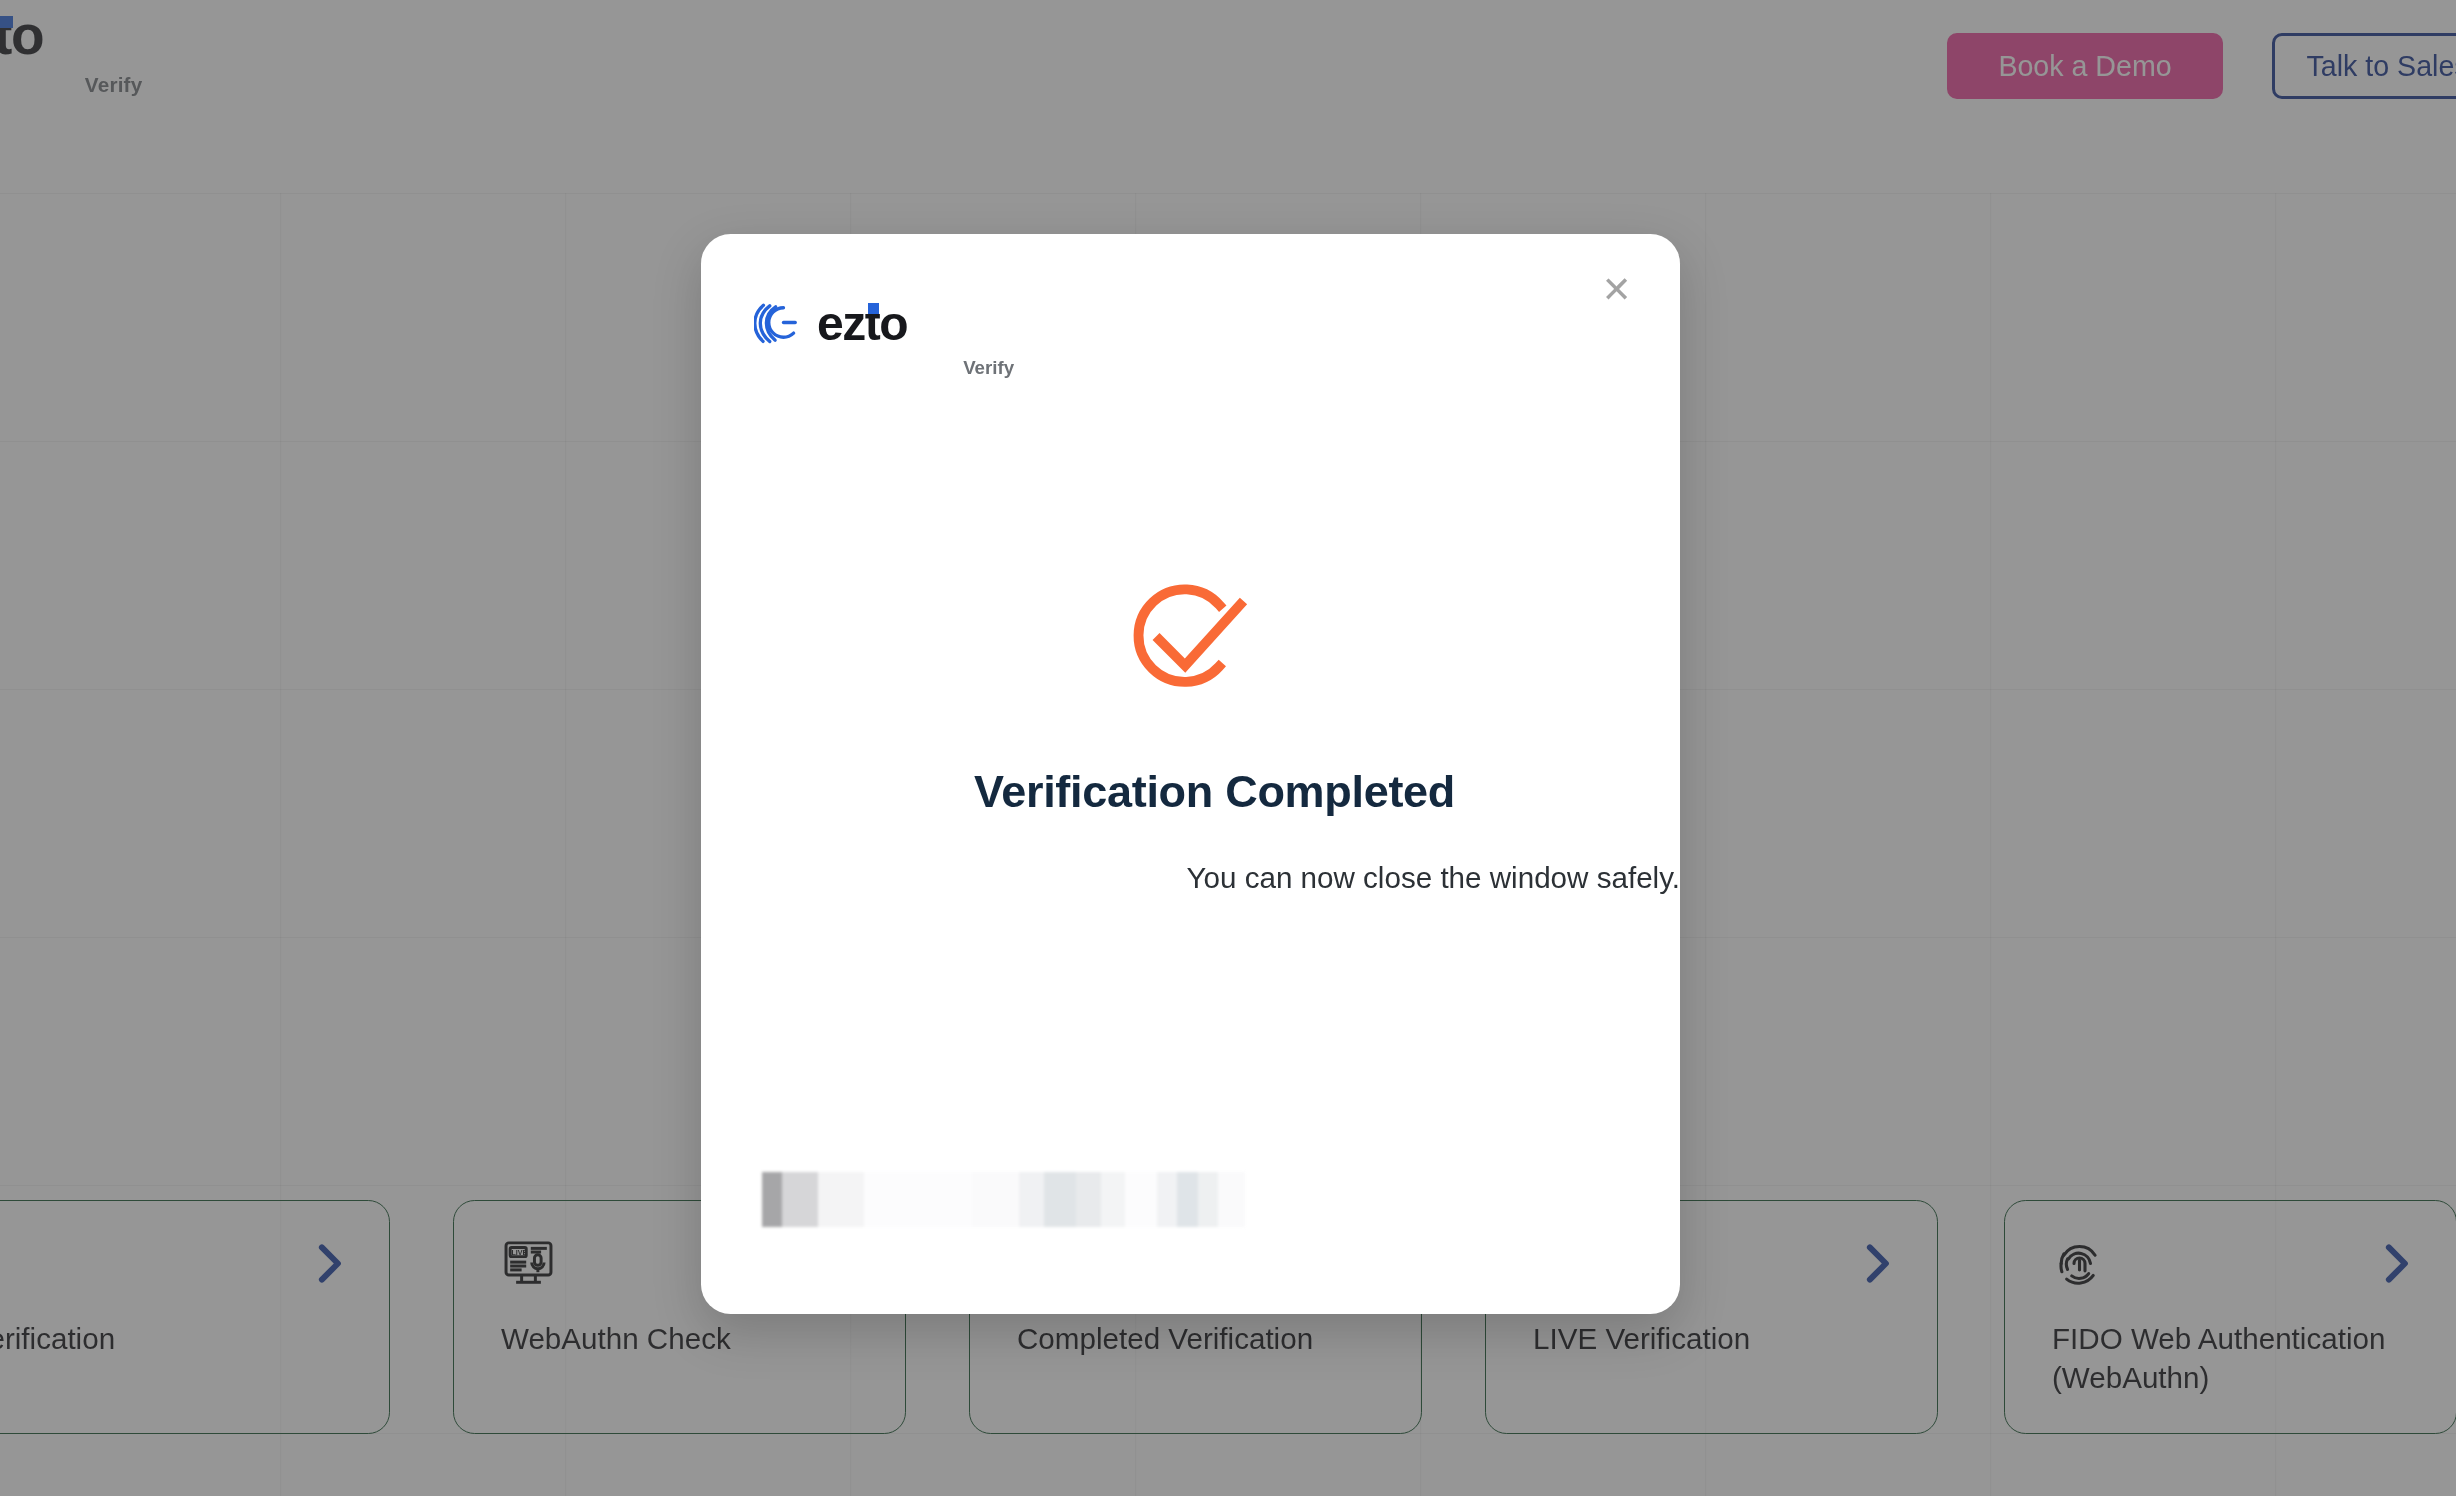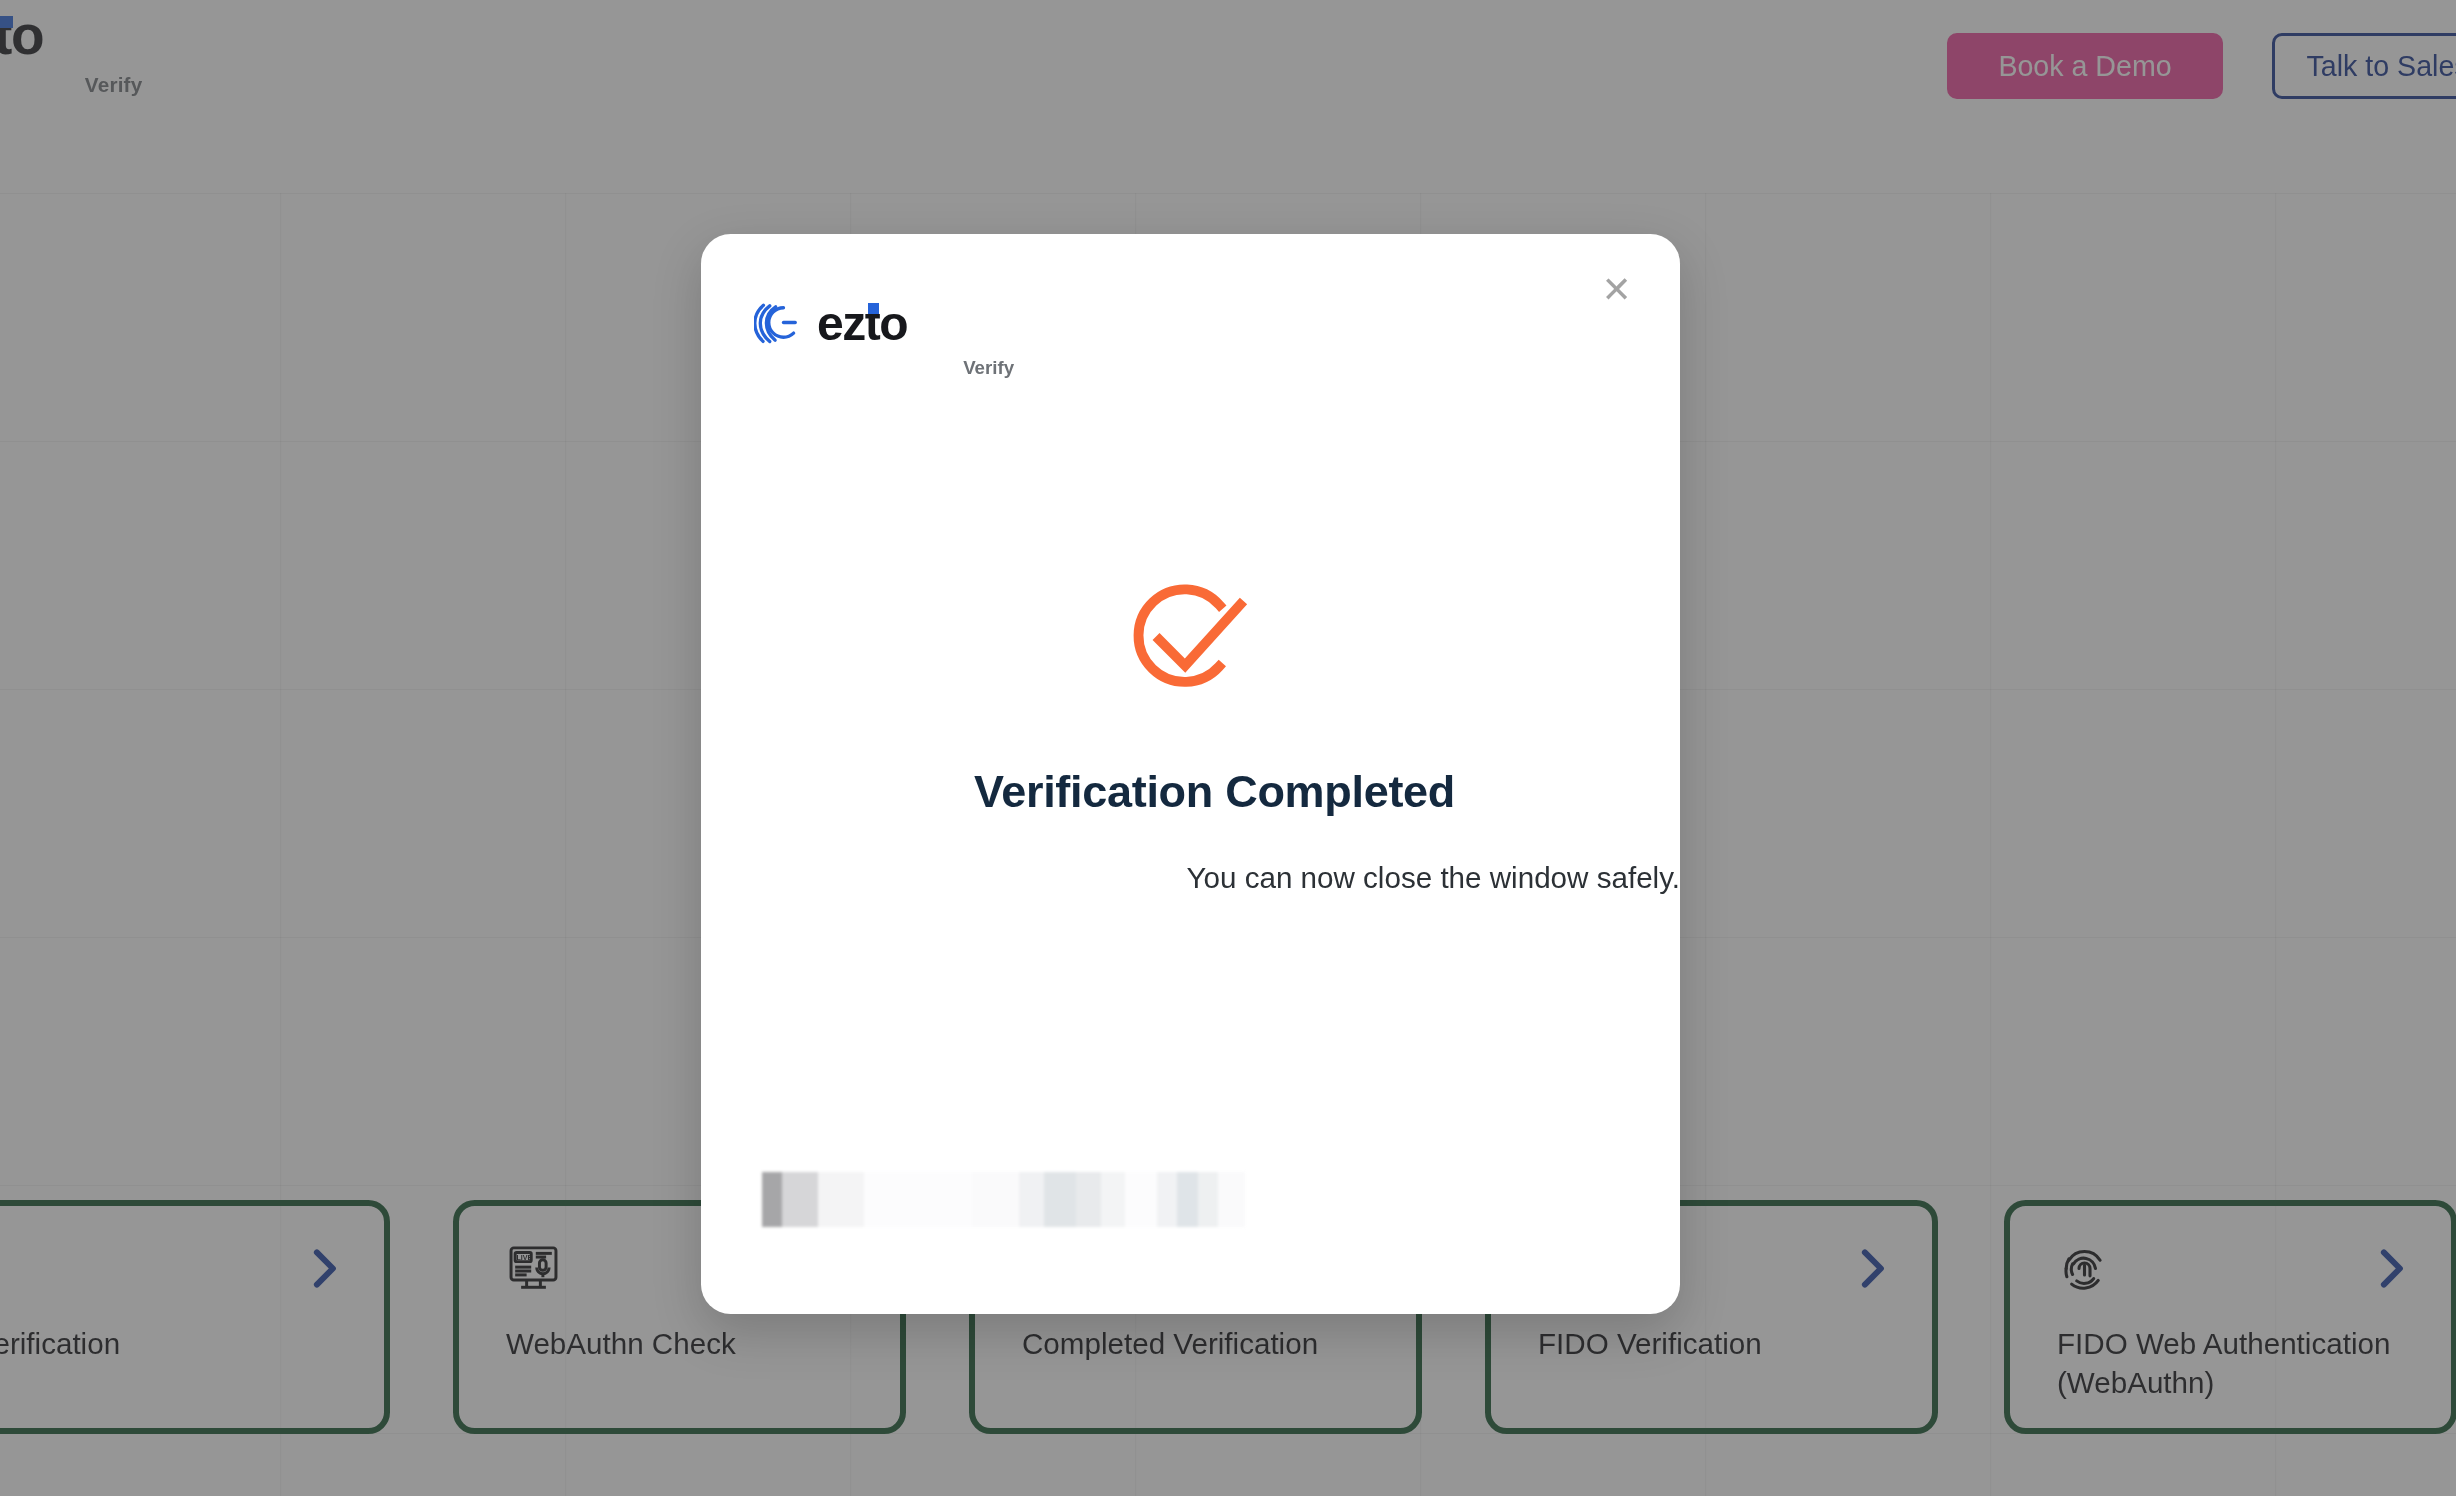--- a/index.html
+++ b/index.html
@@ -120,21 +120,21 @@
     position: absolute;
     left: 0;
     top: 1200px;
     width: 2457px;
     height: 256px;
   }
   .feature-card {
     position: absolute;
     top: 0;
     height: 234px;
-    border: 6px solid #14532d;
+    border: 1px solid #14532d;
     border-radius: 21.7px;
     background: rgba(255,255,255,0.28);
   }
   .card-icon {
     position: absolute;
     left: 47px;
     top: 35px;
     width: 55px;
     height: 55px;
     color: #101114;
@@ -360,21 +360,21 @@
             <circle cx="8" cy="12" r="3.4"></circle>
             <path d="M11.4 12H21v3"></path>
             <path d="M17.2 12v2.6"></path>
           </svg>
         </span>
         <span class="card-chevron">
           <svg viewBox="0 0 12 24" fill="none" stroke="currentColor" stroke-width="2.6" stroke-linecap="round" stroke-linejoin="round">
             <polyline points="3,5 10,12 3,19"></polyline>
           </svg>
         </span>
-        <div class="card-label">FIDO Verification</div>
+        <div class="card-label">LIVE Verification</div>
       </div>
 
       <div class="feature-card" style="left:2004px; width:453px;">
         <span class="card-icon">
           <svg viewBox="0 0 24 24" fill="none" stroke="currentColor" stroke-width="1.35" stroke-linecap="round">
             <path d="M5.2 8.4a8 8 0 0 1 13.6 0"></path>
             <path d="M4 12a8 8 0 0 1 1.2-4.2"></path>
             <path d="M4.3 15.6A8.2 8.2 0 0 1 4 12"></path>
             <path d="M7.2 10a5.2 5.2 0 0 1 9.6 2"></path>
             <path d="M6.8 14.6A5.2 5.2 0 0 1 6.8 10"></path>

